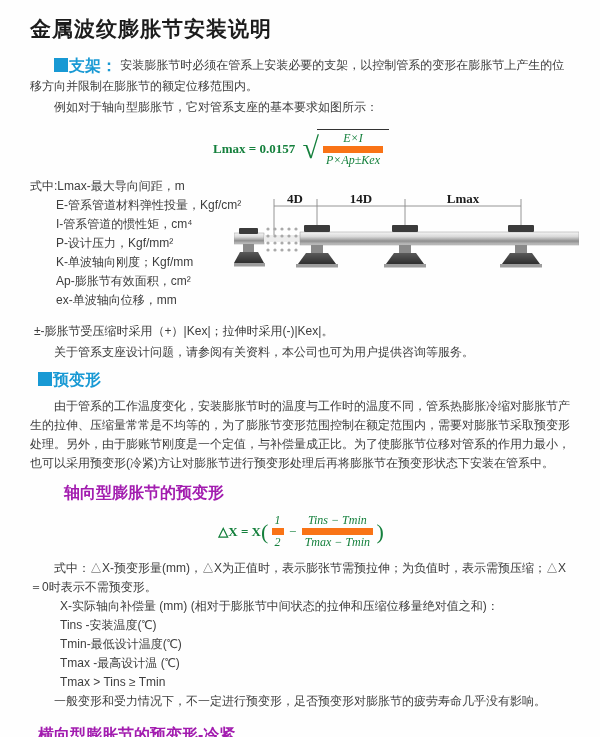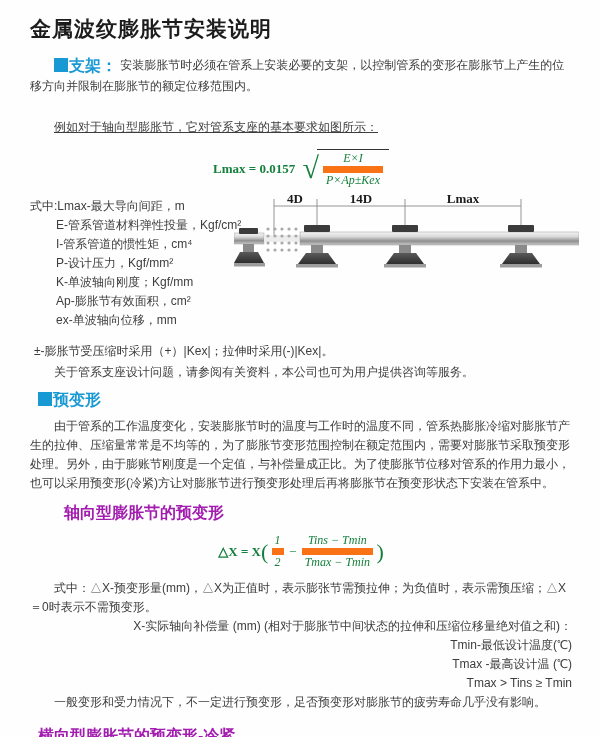--- a/index.html
+++ b/index.html
@@ -16,21 +16,21 @@
     letter-spacing:1px;
   }
   .sec-heading{color:#1899d4;font-weight:bold;font-size:16px;}
   .bullet-sq{
     display:inline-block;width:14px;height:14px;background:#1899d4;
     vertical-align:-1px;margin-right:1px;
   }
   p.body-par{margin:0;text-indent:2em;}
   .intro-par{margin:0 0 2px 0;}
   .intro-par .lead-text{vertical-align:2px;}
-  .example-line{margin:20px 0 0 0;text-indent:2em;text-decoration:underline;}
+  .example-line{margin:0 0 0 0;text-indent:2em;}
 
   
   .formula{margin:12px 0 10px 0;text-align:center;color:#15803d;}
   .f-lhs{font-family:"Liberation Serif",serif;font-weight:bold;font-size:13px;vertical-align:middle;}
   .sqrt-sym{font-family:"Liberation Serif",serif;font-size:30px;font-weight:400;vertical-align:middle;line-height:0;margin:0 -2px 0 4px;}
   .radicand{display:inline-block;border-top:1.4px solid #333;padding:2px 6px 0 6px;vertical-align:middle;}
   .frac{display:inline-block;vertical-align:middle;text-align:center;font-family:"Liberation Serif",serif;font-style:italic;font-size:12px;line-height:13px;}
   .frac .fnum{display:block;padding:0 3px 1px 3px;}
   .frac .fden{display:block;border-top:7px solid #f97316;padding:1px 3px 0 3px;}
   .paren{font-family:"Liberation Serif",serif;font-size:22px;font-weight:400;vertical-align:middle;}
@@ -44,21 +44,21 @@
   .note-service{margin-top:2px;text-indent:2em;}
 
   
   .diagram{position:absolute;left:234px;top:192px;width:345px;height:95px;}
 
   
   .sec2-heading{margin:8px 0 6px 0;padding-left:8px;}
   .sub-heading{color:#a21caf;font-size:16px;font-weight:bold;}
   .sub-axial{margin:10px 0 0 34px;}
   .sub-lateral{margin:14px 0 0 8px;}
-  .var-line{padding-left:30px;margin:0;text-align:right;}
+  .var-line{padding-left:30px;margin:0;}
 </style>
 </head>
 <body>
 
 <div class="page">
   <div class="inner">
 
     <h1 class="doc-title">金属波纹膨胀节安装说明</h1>
 
     <p class="body-par intro-par">
@@ -94,20 +94,21 @@
     <div class="formula">
       <span class="f-lhs">△X = X</span><span class="paren">(</span>
       <span class="frac"><span class="fnum">1</span><span class="fden">2</span></span>
       <span class="f-op">−</span>
       <span class="frac"><span class="fnum">Tins − Tmin</span><span class="fden">Tmax − Tmin</span></span>
       <span class="paren">)</span>
     </div>
 
     <p class="body-par">式中：△X-预变形量(mm)，△X为正值时，表示膨张节需预拉伸；为负值时，表示需预压缩；△X＝0时表示不需预变形。</p>
     <p class="var-line">X-实际轴向补偿量 (mm) (相对于膨胀节中间状态的拉伸和压缩位移量绝对值之和)：</p>
+    <p class="var-line">Tins -安装温度(℃)</p>
     <p class="var-line">Tmin-最低设计温度(℃)</p>
     <p class="var-line">Tmax -最高设计温 (℃)</p>
     <p class="var-line">Tmax &gt; Tins ≥ Tmin</p>
     <p class="body-par">一般变形和受力情况下，不一定进行预变形，足否预变形对膨胀节的疲劳寿命几乎没有影响。</p>
 
     <div class="sub-heading sub-lateral">横向型膨胀节的预变形-冷紧</div>
 
   </div>
 
   <div class="diagram">

